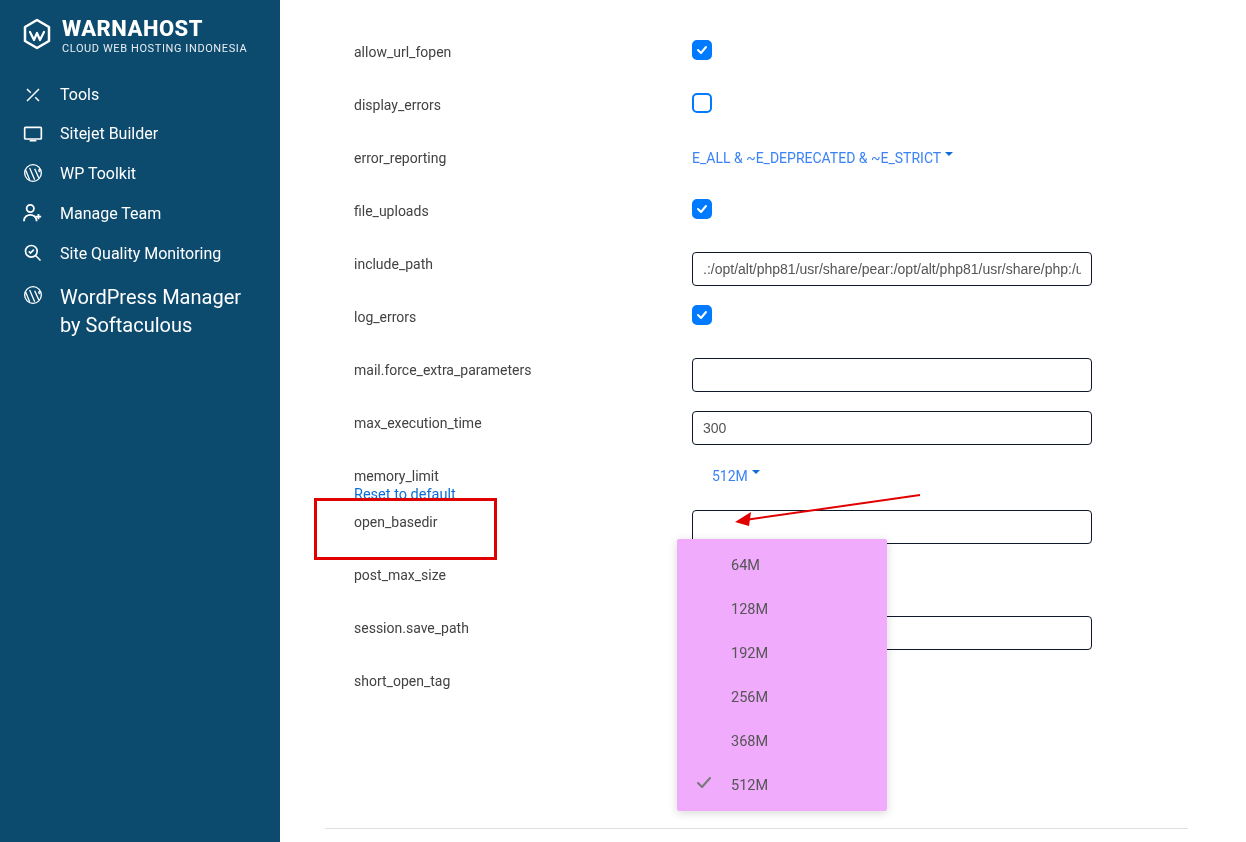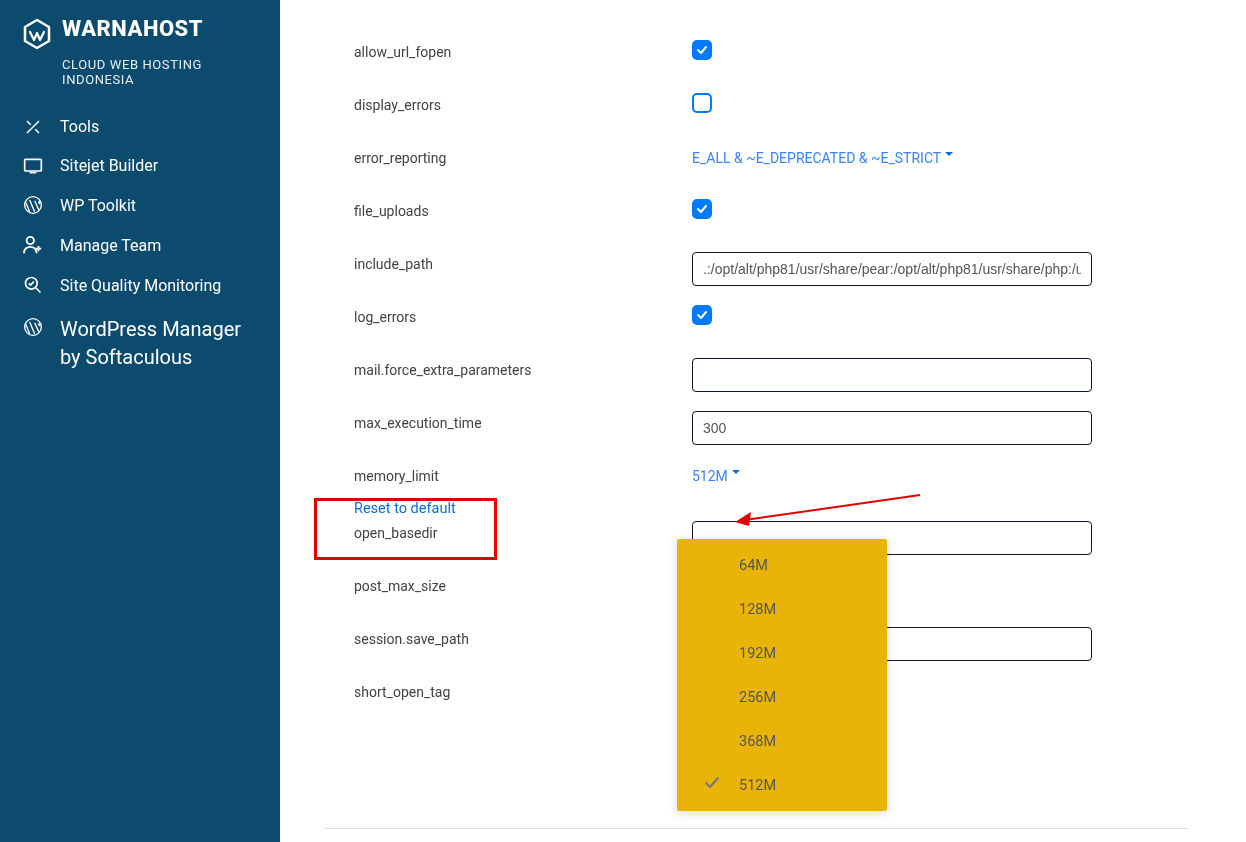--- a/index.html
+++ b/index.html
@@ -29,24 +29,24 @@
     gap: 10px;
   }
   .logo-icon svg { display:block; }
   .logo-text-main {
     font-size: 22px;
     font-weight: 800;
     letter-spacing: 0.5px;
     line-height: 1;
   }
   .logo-text-sub {
-    font-size: 13px;
+    font-size: 11px;
     letter-spacing: 0.6px;
     opacity: 0.9;
-    margin-top: 17px;
+    margin-top: 2px;
   }
   .nav { padding: 0 8px; }
   .nav-item {
     display: flex;
     align-items: center;
     gap: 16px;
     padding: 10px 14px;
     font-size: 16px;
     color: #fff;
     cursor: pointer;
@@ -120,33 +120,33 @@
     width: 0; height: 0;
     border-left: 4px solid transparent;
     border-right: 4px solid transparent;
     border-top: 4px solid #0d6dd6;
     margin-top: 2px;
   }
   .reset-link {
     color: #0d6dd6;
     font-size: 14.5px;
     cursor: pointer;
-    margin-top: 16px;
+    margin-top: 2px;
   }
   .highlight-box {
     position: absolute;
     border: 3px solid #e10000;
     pointer-events: none;
   }
   .dropdown-menu {
     position: absolute;
-    background: #eab308;
+    background: #f0abfc;
     box-shadow: 0 2px 10px rgba(0,0,0,.16);
     border-radius: 2px;
-    padding: 4px 8px;
+    padding: 4px 0;
     width: 210px;
   }
   .dropdown-item {
     display: flex;
     align-items: center;
     height: 44px;
     padding-left: 54px;
     font-size: 14.5px;
     color: #555;
     cursor: pointer;
@@ -315,21 +315,21 @@
     </div>
 
     <div class="row">
       <div class="row-label-col">max_execution_time</div>
       <div class="row-control-col">
         <input class="text-input" value="300" style="">
       </div>
     </div>
 
 
-    <div class="row" style="min-height:46px;">
+    <div class="row" style="min-height:46px;gap:20px;">
       <div class="row-label-col">
         <div>memory_limit</div>
         <div class="reset-link">Reset to default</div>
       </div>
       <div class="row-control-col">
         <span class="dropdown-link">
           <span>512M</span>
           <span class="caret"></span>
         </span>
       </div>

